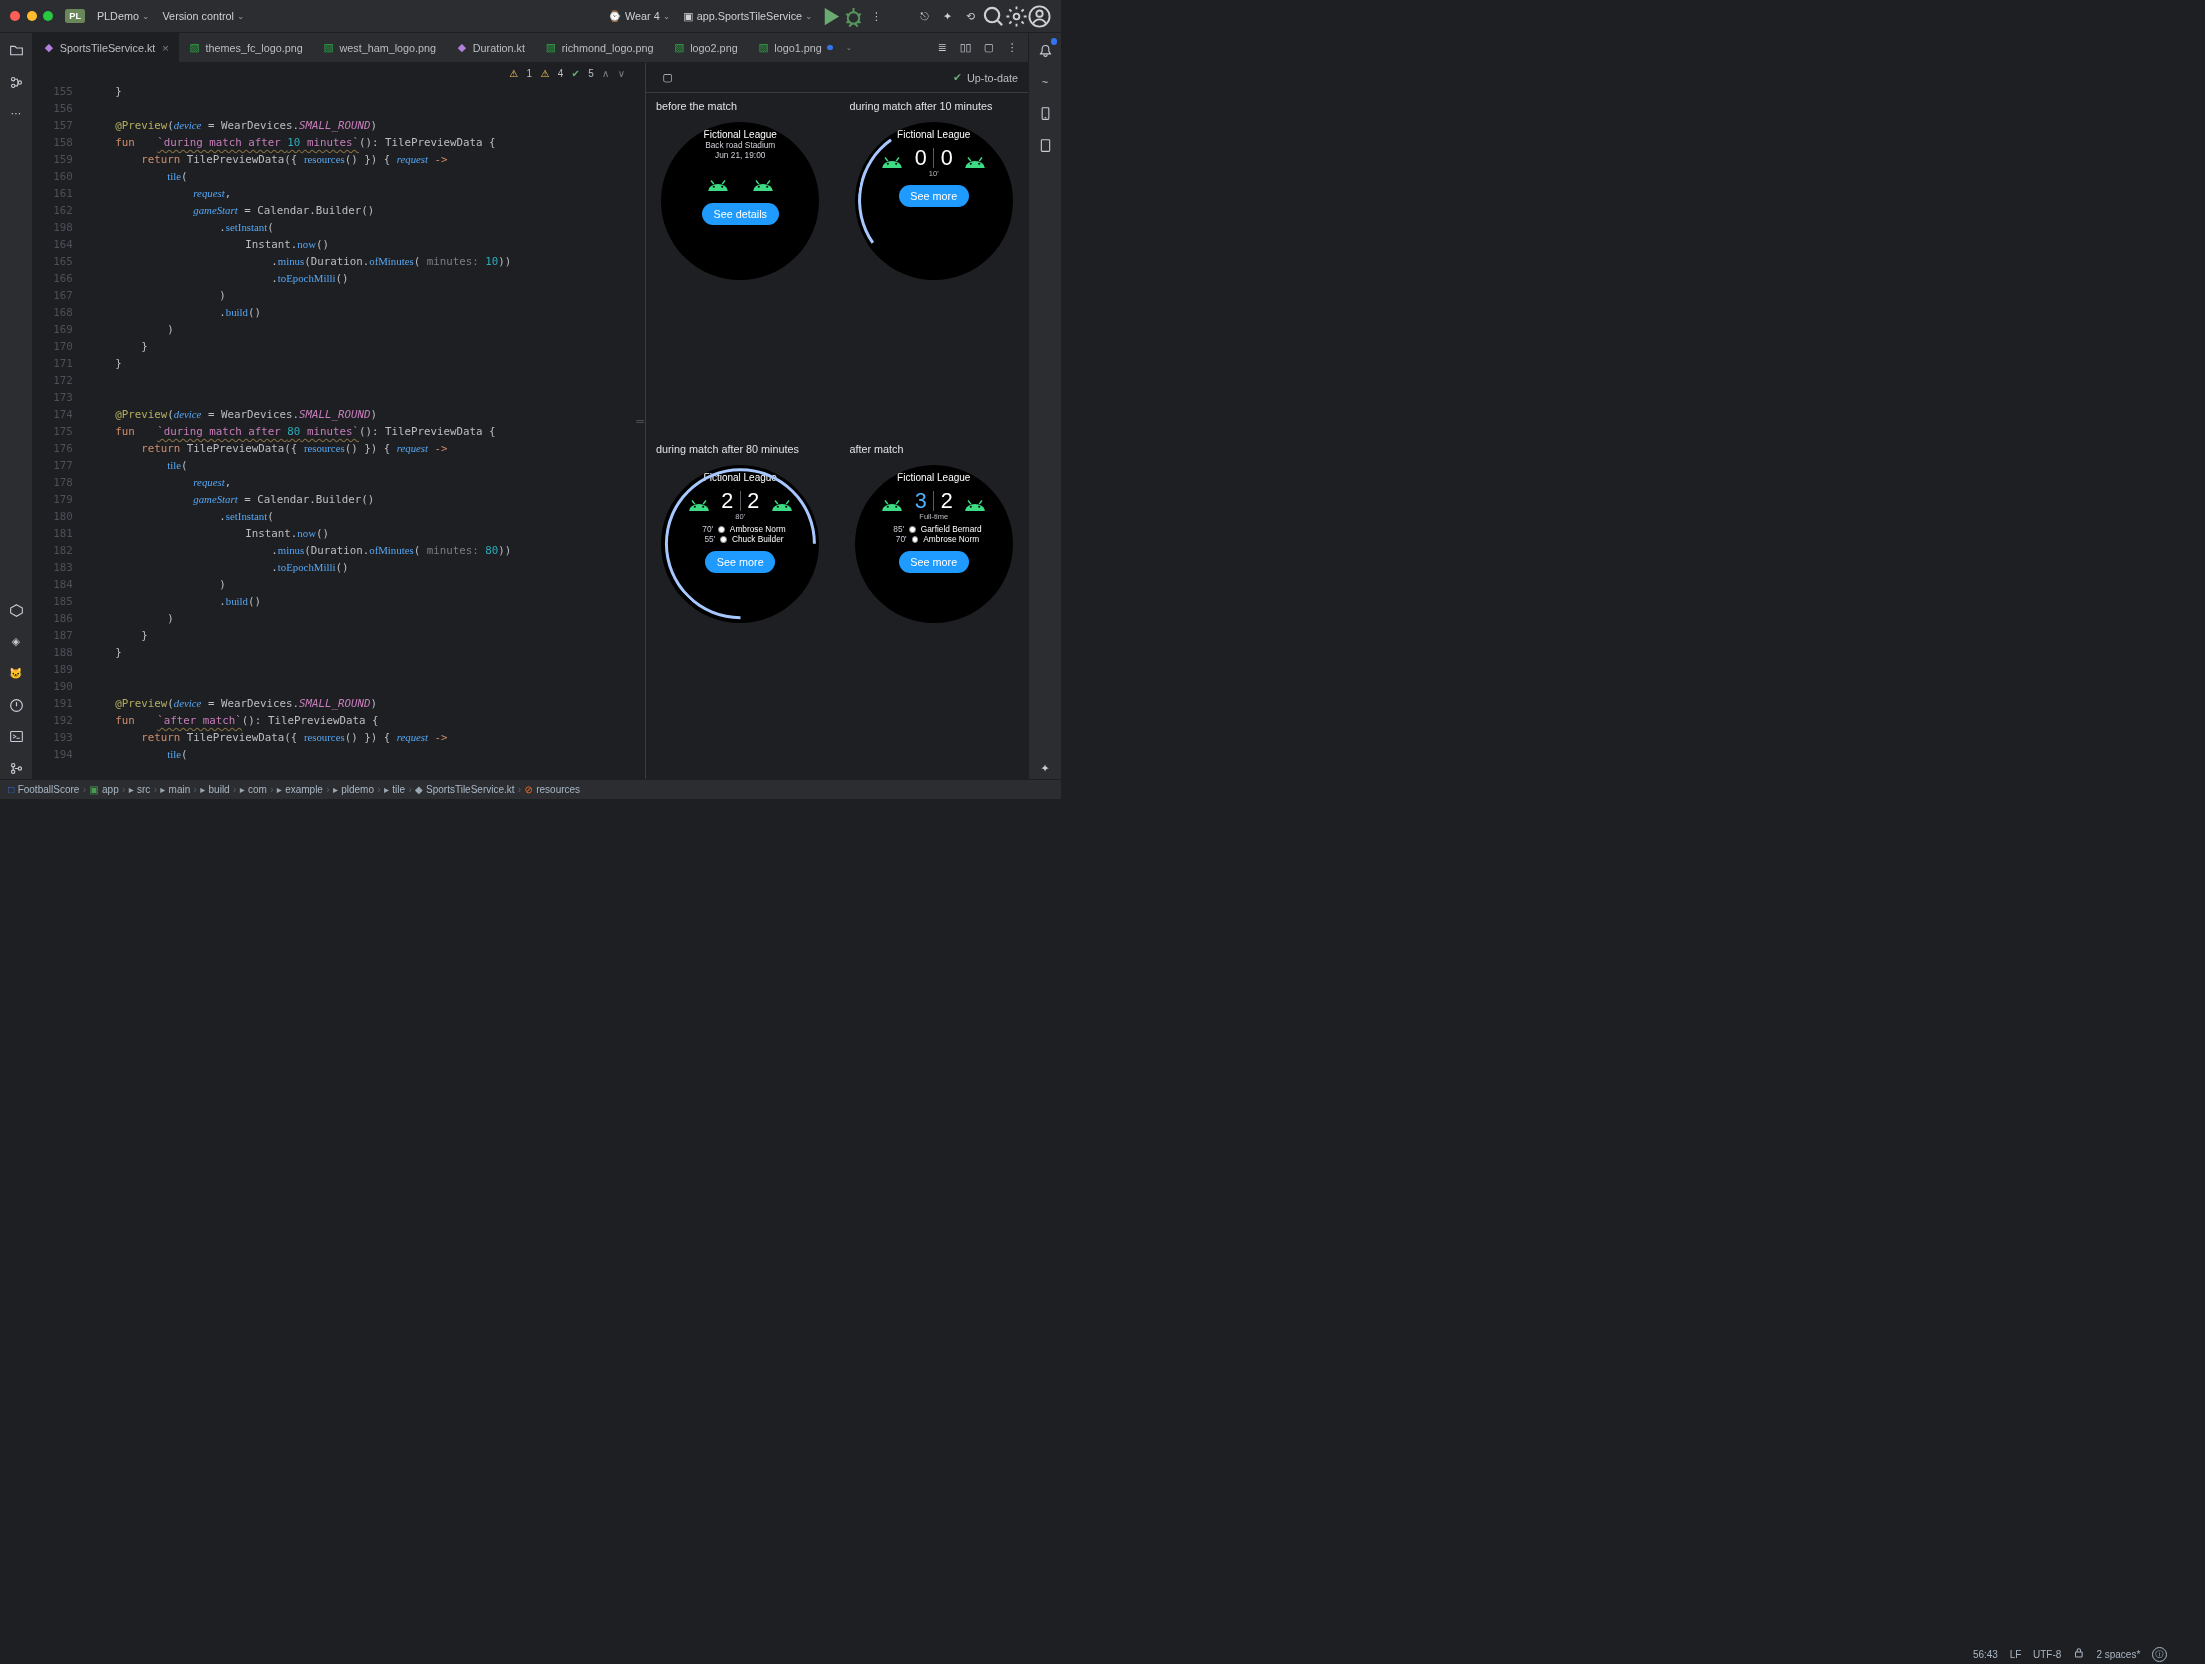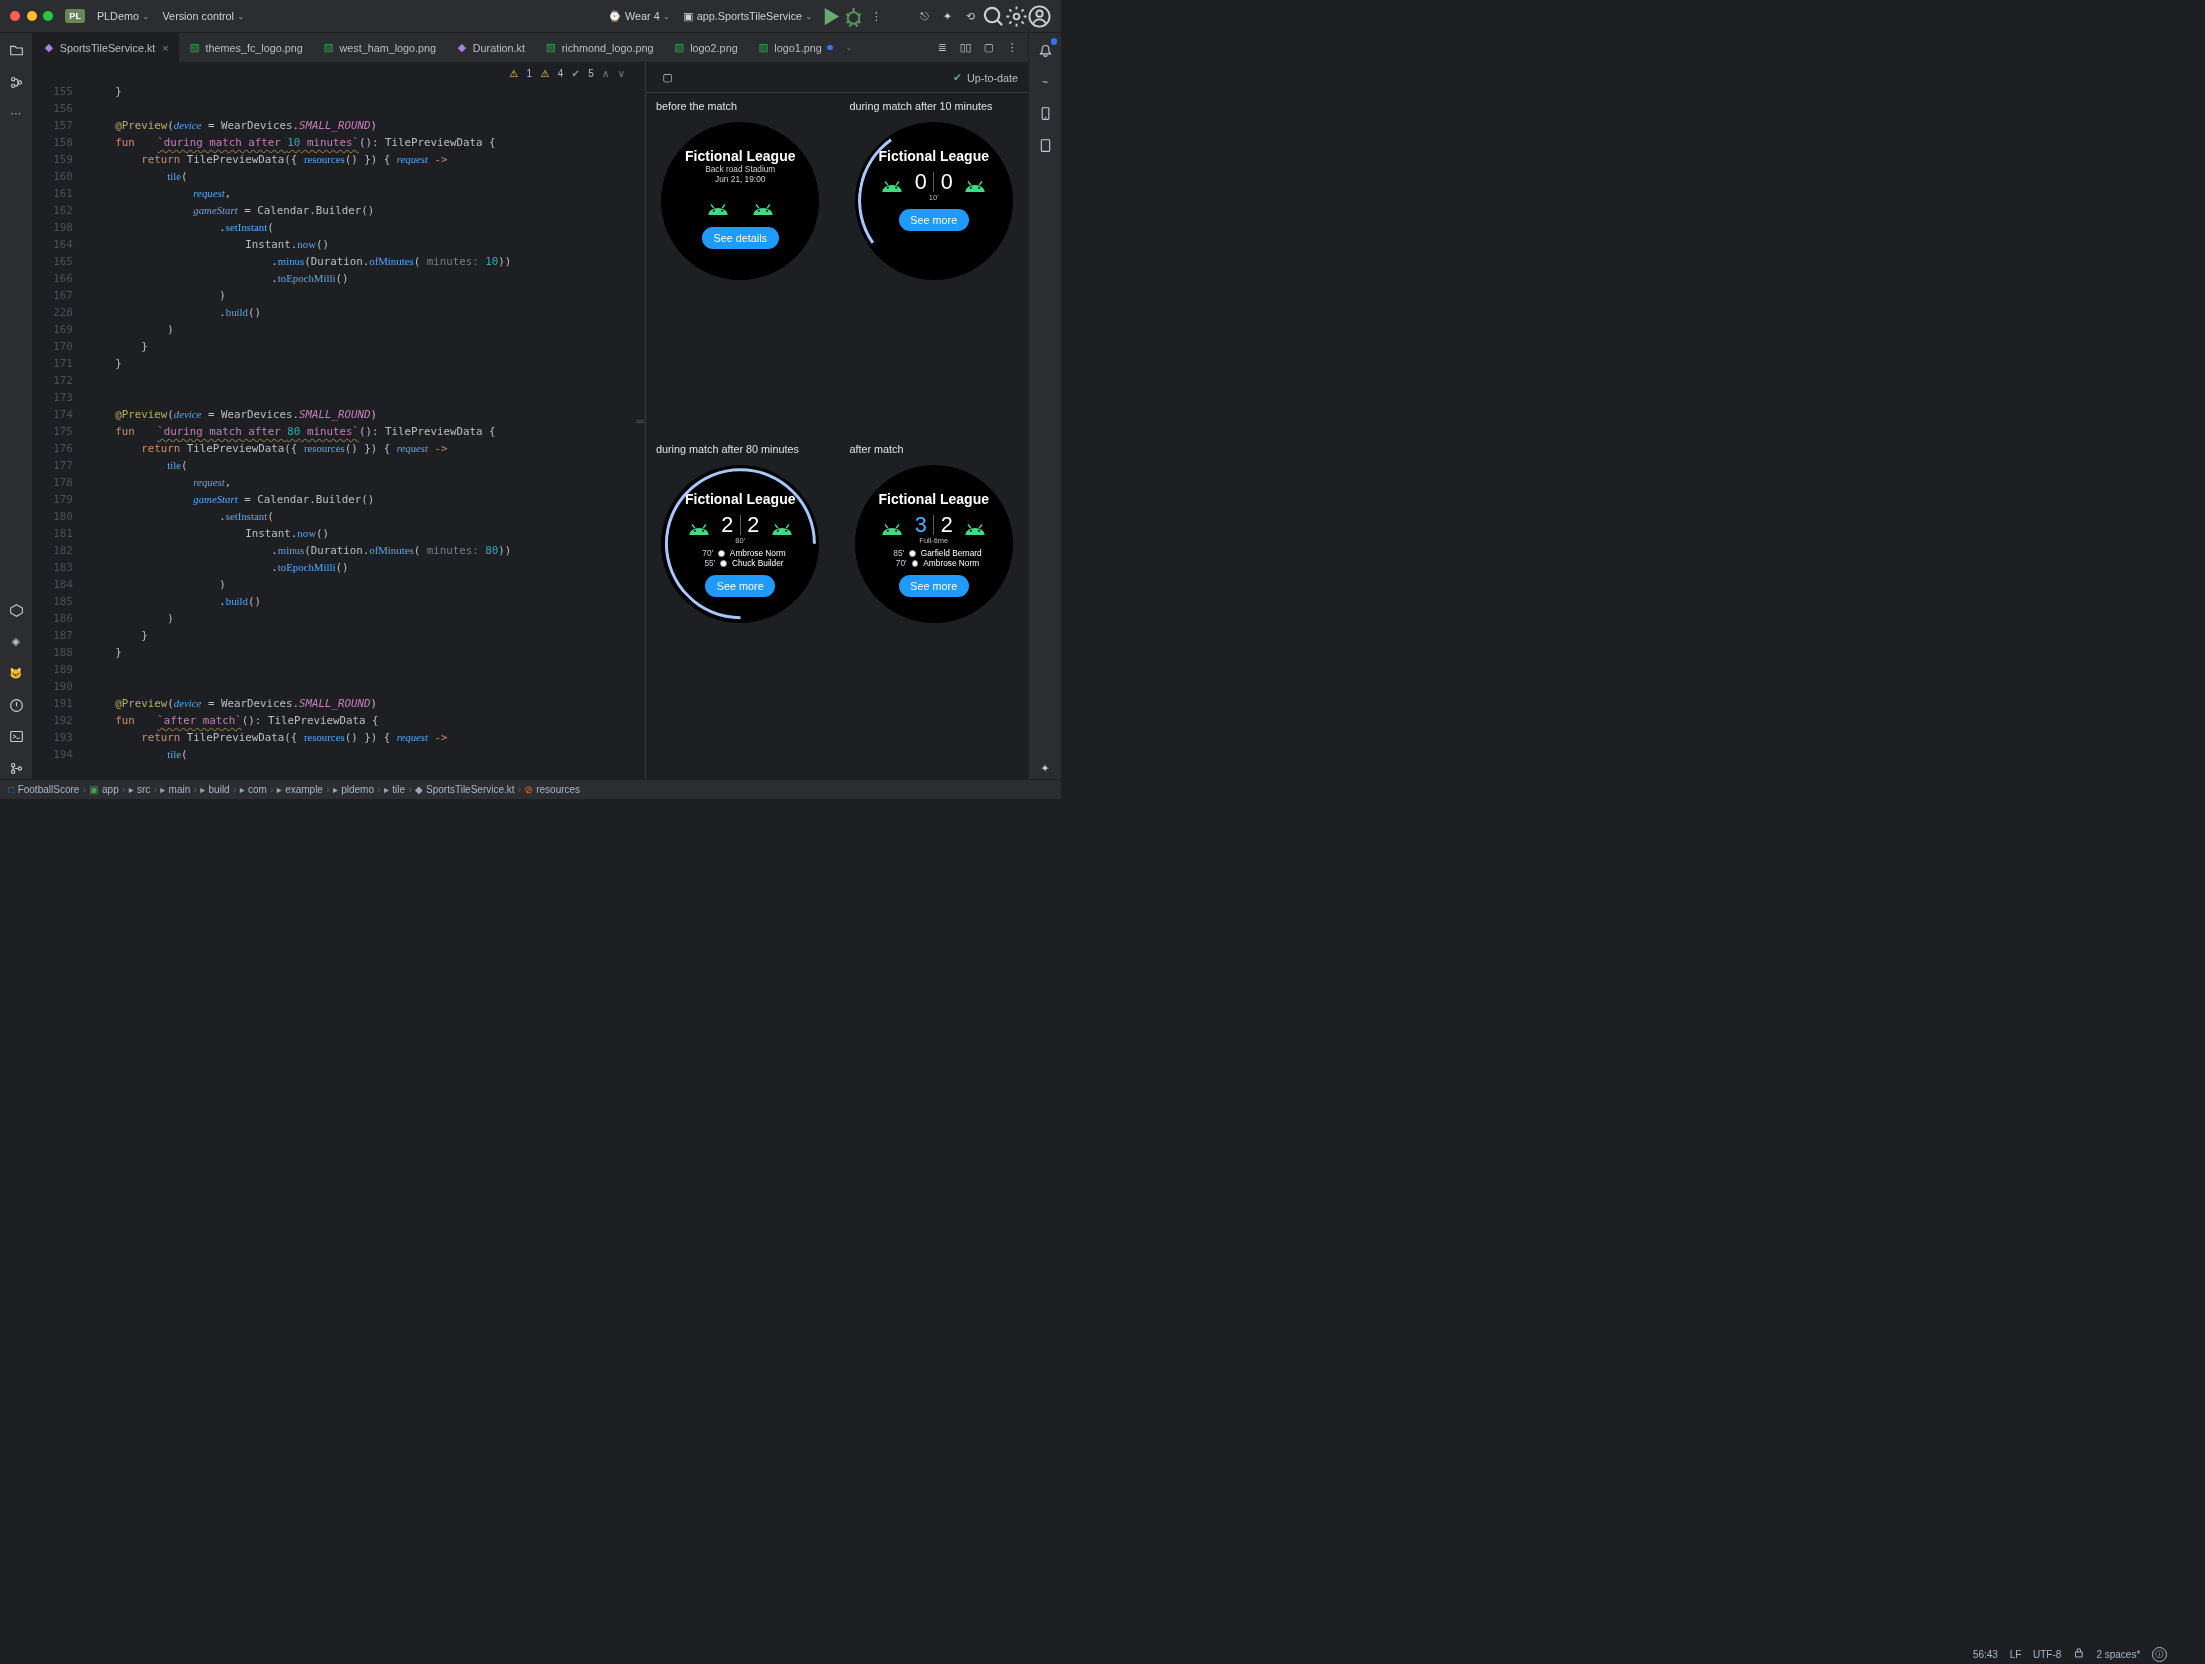--- a/index.html
+++ b/index.html
@@ -53,21 +53,21 @@
 .insp .ok{color:#6aab73;}
 .insp .arrow{opacity:.6;cursor:pointer;}
 .preview{width:383px;border-left:0.8px solid #393b40;background:#1e1f22;display:flex;flex-direction:column;}
 .preview-head{height:30px;border-bottom:0.8px solid #393b40;display:flex;align-items:center;padding:0 10px;justify-content:space-between;}
 .preview-head .u2d{color:#bcbec4;font-size:10.8px;display:flex;align-items:center;gap:5px;}
 .preview-head .u2d .chk{color:#6aab73;}
 .preview-grid{flex:1;padding:6.7px 10px;overflow:auto;display:grid;grid-template-columns:1fr 1fr;gap:13.3px 25px;}
 .pview-item{}
 .pview-title{font-size:10.8px;color:#dfe1e5;margin-bottom:10px;}
 .watch{width:158px;height:158px;border-radius:50%;background:#000;margin:0 auto;position:relative;overflow:hidden;display:flex;flex-direction:column;align-items:center;color:#fff;}
-.watch .title{font-size:14px;margin-top:26px;font-weight:700;}
+.watch .title{font-size:10px;margin-top:7px;font-weight:400;}
 .watch .sub{font-size:8.3px;color:#d0d3d9;}
 .watch .scorerow{display:flex;align-items:center;justify-content:center;gap:8.3px;margin-top:5px;}
 .watch .mascot{width:28px;height:20px;}
 .watch .score{font-size:21.6px;font-weight:500;display:flex;gap:6.7px;align-items:center;}
 .watch .score .sep{width:0.8px;height:20px;background:#5a5d63;}
 .watch .min{font-size:7.5px;color:#bcbec4;margin-top:-1.7px;}
 .watch .btn{background:#1f9bff;color:#fff;font-size:10.8px;padding:5px 11.7px;border-radius:16.6px;margin-top:6.7px;cursor:pointer;}
 .watch .events{font-size:8.3px;margin-top:3.3px;}
 .watch .events .row{display:flex;gap:5px;align-items:center;justify-content:center;}
 .watch .events .t{color:#c9ccd6;width:18.3px;text-align:right;}
@@ -250,21 +250,21 @@
             <div>158</div>
             <div>159</div>
             <div>160</div>
             <div>161</div>
             <div>162</div>
             <div>198</div>
             <div>164</div>
             <div>165</div>
             <div>166</div>
             <div>167</div>
-            <div>228</div>
+            <div>168</div>
             <div>169</div>
             <div>170</div>
             <div>171</div>
             <div>172</div>
             <div>173</div>
             <div>174</div>
             <div>175</div>
             <div>176</div>
             <div>177</div>
             <div>178</div>

